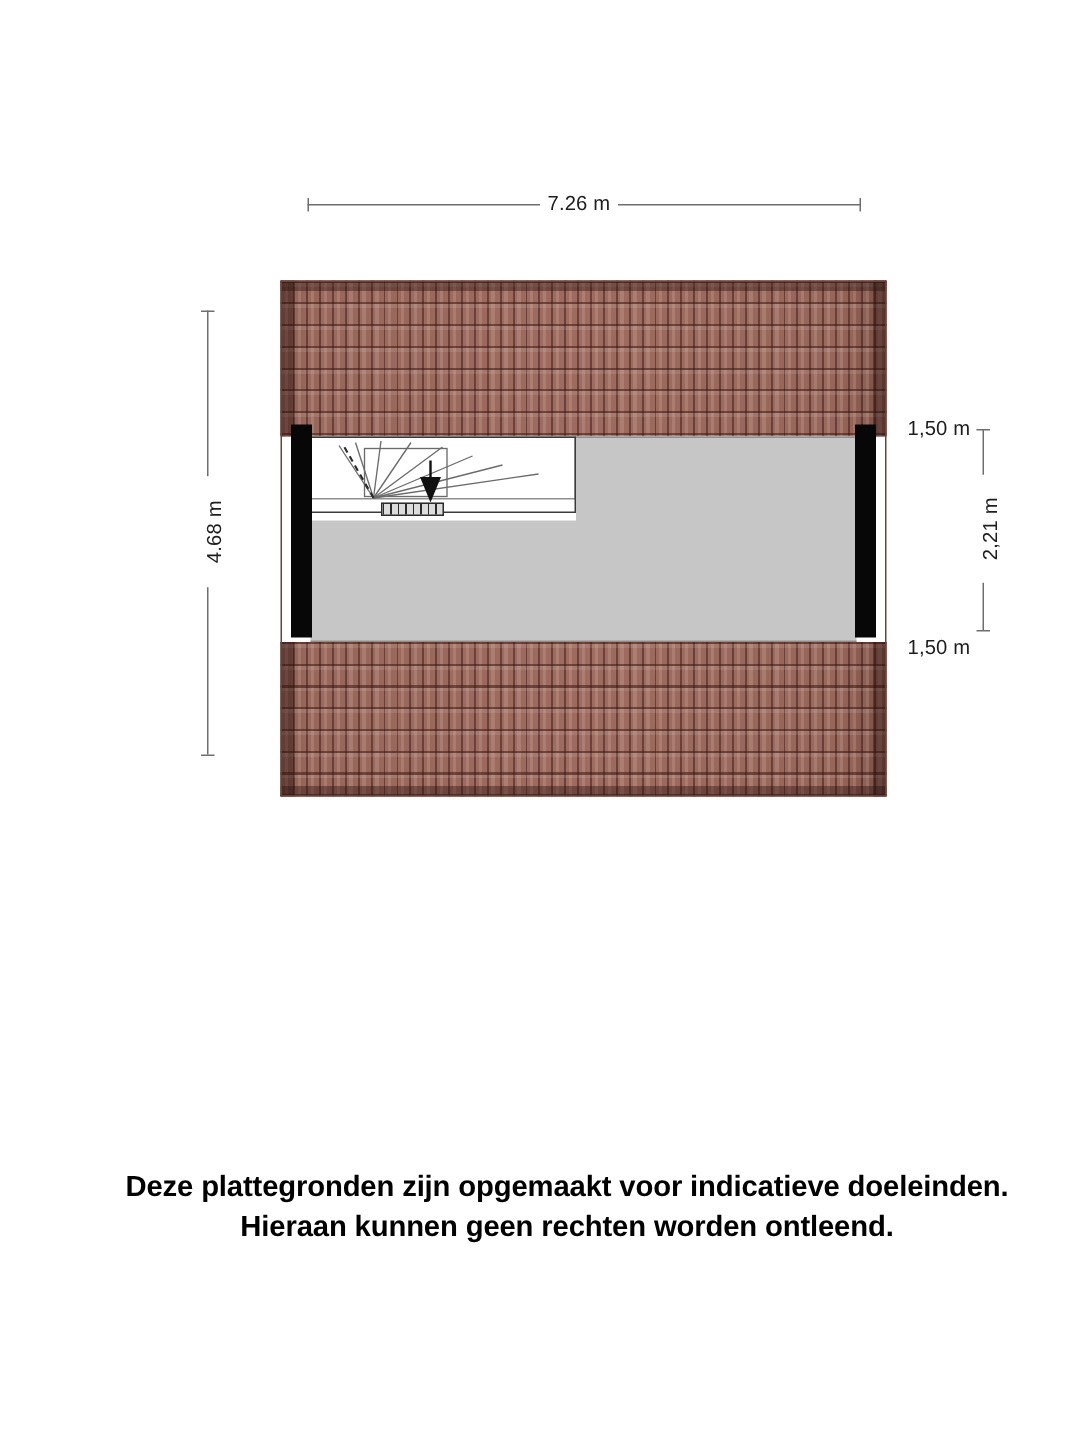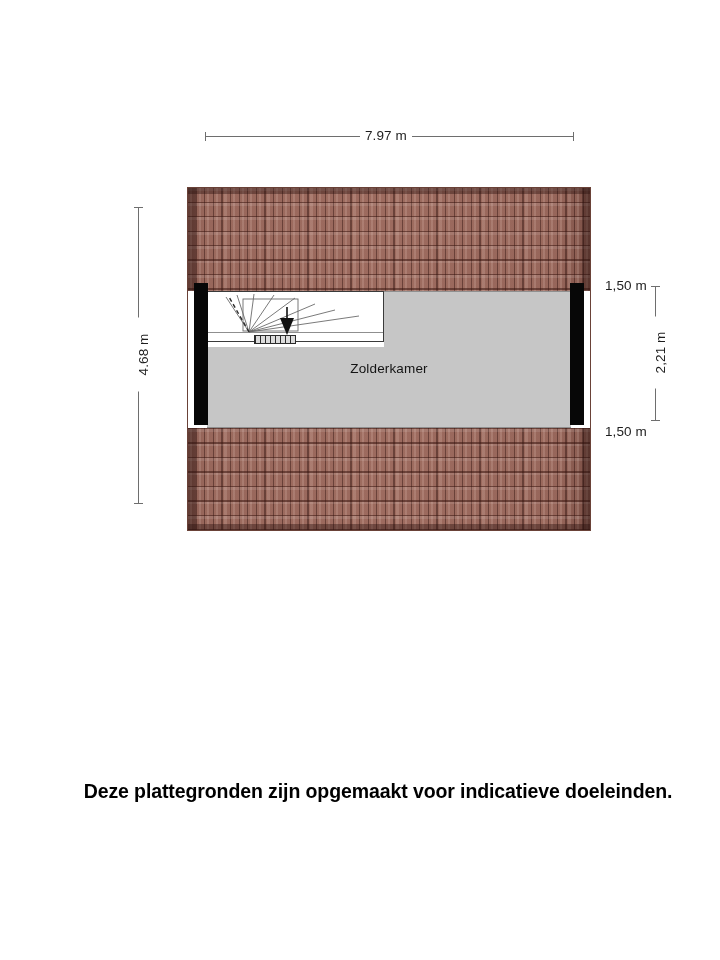--- a/index.html
+++ b/index.html
@@ -193,21 +193,21 @@
   }
   #caption div{white-space:nowrap;margin-left:36px;}
 </style>
 </head>
 <body>
 
 <div class="abs">
   <div class="dim-line-h" style="left:205px;top:136px;width:369px;"></div>
   <div class="tick-v" style="left:205px;top:132px;"></div>
   <div class="tick-v" style="left:573px;top:132px;"></div>
-  <div class="dim-label" style="left:360px;top:128px;">7.97 m</div>
+  <div class="dim-label" style="left:360px;top:128px;">7.26 m</div>
 </div>
 
 <div class="abs">
   <div class="dim-line-v" style="left:138px;top:207px;height:296px;"></div>
   <div class="tick-h" style="left:134px;top:207px;"></div>
   <div class="tick-h" style="left:134px;top:503px;"></div>
   <div class="dim-label-rot" style="left:106px;top:347px;width:64px;text-align:center;">4.68 m</div>
 </div>
 
 <div class="abs">
@@ -266,20 +266,20 @@
       <line x1="80" y1="22" x2="80" y2="38" stroke="#111" stroke-width="1.6"></line>
       <polygon points="73,33 87,33 80,50" fill="#111"></polygon>
     </g>
   </svg>
 
   <div class="balustrade"></div>
 
   <div class="wall-black wall-left"></div>
   <div class="wall-black wall-right"></div>
 
-  <div class="room-label">Zolderkamer</div>
 
   <div class="plan-outline"></div>
 </div>
 
 <div id="caption">
   <div>Deze plattegronden zijn opgemaakt voor indicatieve doeleinden.</div>
+  <div>Hieraan kunnen geen rechten worden ontleend.</div>
 </div>
 
 </body></html>

